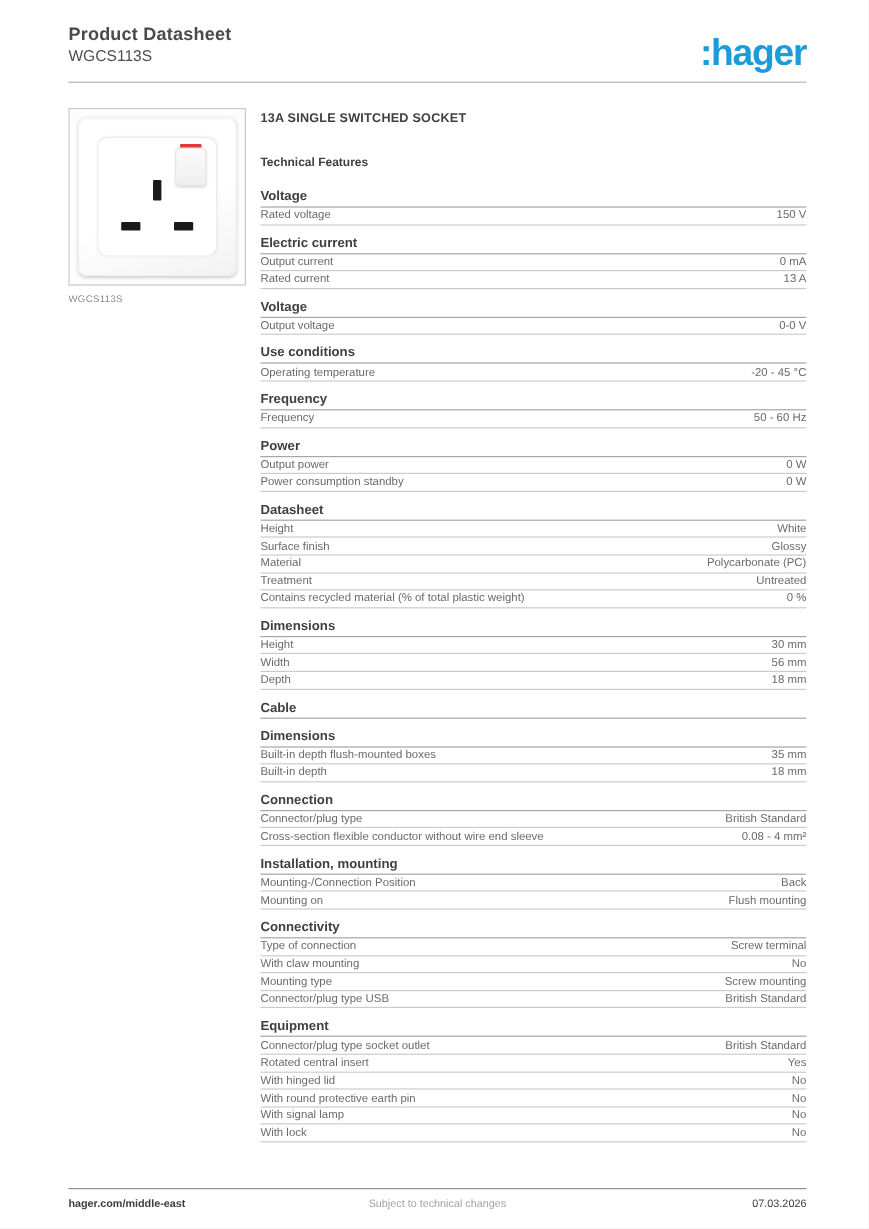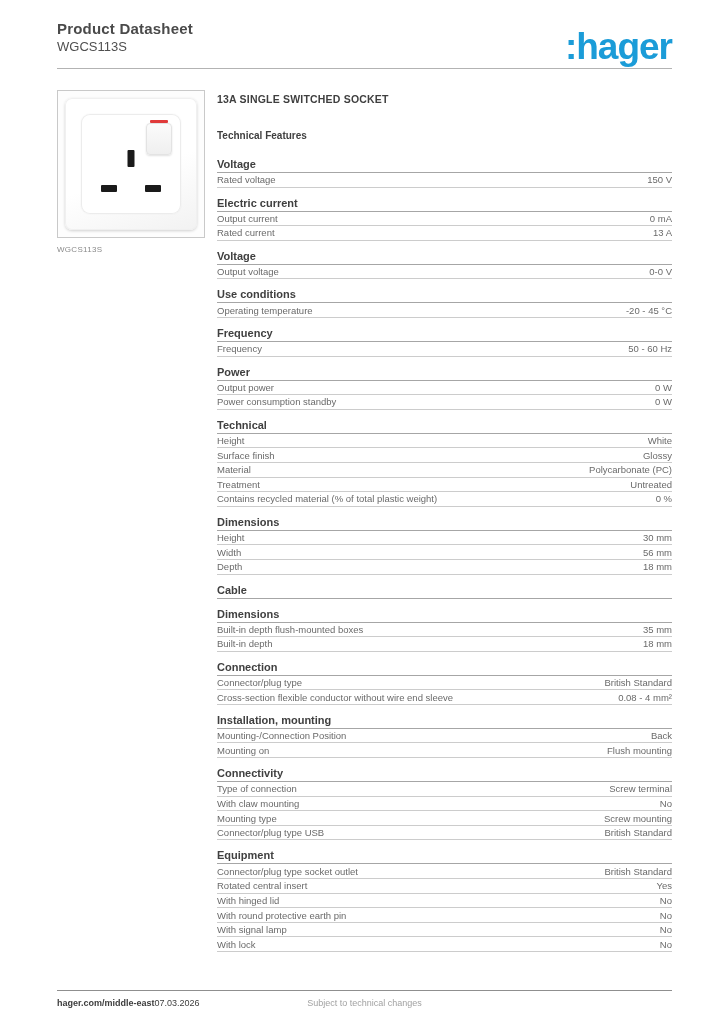--- a/index.html
+++ b/index.html
@@ -11,21 +11,21 @@
     font-family:"Liberation Sans", sans-serif;
     overflow:hidden;
     margin:0 auto;
   }
   
   .header { position:absolute; left:57px; right:52px; top:20px; }
   .header-title { font-size:15px; font-weight:bold; color:#4a4a4a; letter-spacing:.2px; }
   .header-subtitle { font-size:13px; color:#4f4f4f; margin-top:2px; }
   .logo {
     position:absolute; right:0; top:6px;
-    font-size:37px; font-weight:bold; letter-spacing:-1px;
+    font-size:31px; font-weight:bold; letter-spacing:-1px;
     color:#1b9cd8;
   }
   .header-rule { position:absolute; left:57px; right:52px; top:68px; border-top:1px solid #b3b3b3; }
 
   
   .image-card {
     position:absolute; left:57px; top:90px;
     width:148px; height:148px;
     background:#fdfdfd;
     border:1px solid #c9c9c9;
@@ -86,21 +86,21 @@
     border-bottom:1px solid #cccccc;
     font-size:9.5px; color:#6a6a6a;
   }
   .row .label { white-space:nowrap; }
   .row .value { white-space:nowrap; text-align:right; }
 
   
   .footer-rule { position:absolute; left:57px; right:52px; top:990px; border-top:1px solid #8f8f8f; }
   .footer {
     position:absolute; left:57px; right:52px; top:998px;
-    display:flex; justify-content:flex-start; align-items:center;
+    display:flex; justify-content:space-between; align-items:center;
     font-size:9px;
   }
   .footer-left  { font-weight:bold; color:#3d3d3d; }
   .footer-center{ color:#a2a2a2; position:absolute; left:0; right:0; text-align:center; }
   .footer-right { font-weight:normal; color:#3d3d3d; }
 </style>
 </head>
 <body>
 
 <div class="page">
@@ -174,21 +174,21 @@
           <div class="row">
             <span class="label">Output power</span>
             <span class="value">0 W</span>
           </div>
           <div class="row">
             <span class="label">Power consumption standby</span>
             <span class="value">0 W</span>
           </div>
         </div>
         <div class="section">
-          <div class="section-title">Technical</div>
+          <div class="section-title">Datasheet</div>
           <div class="row">
             <span class="label">Height</span>
             <span class="value">White</span>
           </div>
           <div class="row">
             <span class="label">Surface finish</span>
             <span class="value">Glossy</span>
           </div>
           <div class="row">
             <span class="label">Material</span>

